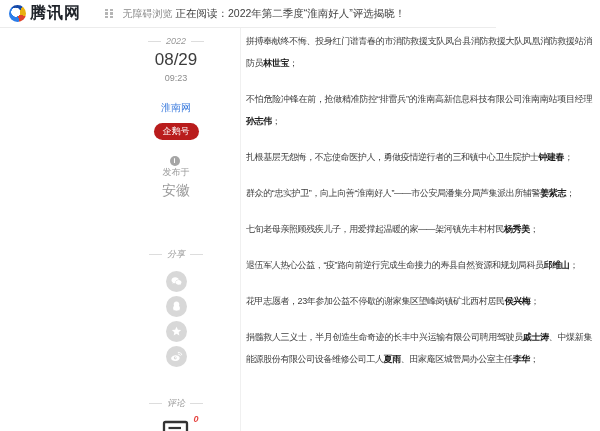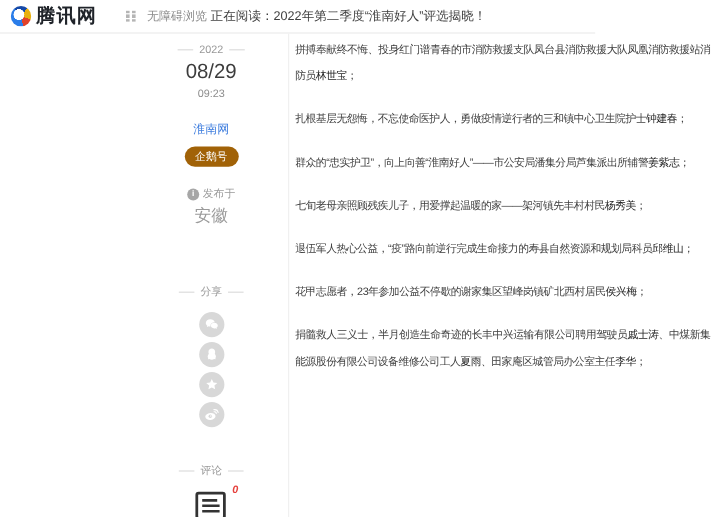--- a/index.html
+++ b/index.html
@@ -17,52 +17,52 @@
   .logo-text { font-size:16px; font-weight:800; color:#1f2329; letter-spacing:1px; }
   .grid-icon { display:inline-grid; grid-template-columns:3px 3px; grid-gap:1.5px;
     margin-left:24px; cursor:pointer; }
   .grid-icon i { width:3px; height:2.2px; background:#b5b5b5; }
   .access { margin-left:10px; font-size:10px; color:#8b8b8b; cursor:pointer; }
   .reading { margin-left:3px; font-size:10.5px; color:#3f3f3f; }
 
   
   .sidebar { position:absolute; left:128px; top:36px; width:96px; text-align:center; }
   .dashes { display:flex; align-items:center; justify-content:center;
-    font-size:9px; color:#999; }
+    font-size:9px; color:#999;font-style:italic; }
   .dashes::before,.dashes::after { content:""; width:13px; height:1px;
     background:#ddd; margin:0 5px; }
   .date-year { margin-bottom:4px; }
   .date-md { font-size:17px; color:#3c3c3c; margin-bottom:3px; }
   .date-time { font-size:9px; color:#8d8d8d; margin-bottom:18px; }
   .source-name { font-size:10px; color:#3e7dde; cursor:pointer; display:block; margin-bottom:5px; }
-  .badge { display:inline-block; font-size:9px; color:#fff; background:#a16207;
+  .badge { display:inline-block; font-size:9px; color:#fff; background:#b91c1c;
     border-radius:9px; padding:2px 9px; margin-bottom:16px; cursor:pointer; }
   .publish-row { display:flex; align-items:center; justify-content:center;
-    font-size:9px; color:#9a9a9a; margin-bottom:3px; }
+    font-size:9px; color:#9a9a9a; margin-bottom:3px;flex-direction:column; }
   .info-icon { width:10px; height:10px; border-radius:50%; background:#a6a6a6;
     color:#fff; font-size:7px; font-weight:700; line-height:10px; text-align:center;
     margin-right:3px; display:inline-block; }
   .region { font-size:14px; color:#9a9a9a; margin-bottom:48px; }
   .share-label { margin-bottom:10px; }
   .share-icons { display:flex; flex-direction:column; align-items:center; gap:4px;
     margin-bottom:30px; }
   .sicon { width:21px; height:21px; border-radius:50%; background:#d8d8d8;
     display:flex; align-items:center; justify-content:center; cursor:pointer; }
   .sicon svg { width:15px; height:15px; }
   .comment-label { margin-bottom:8px; }
   .comment-wrap { position:relative; display:inline-block; cursor:pointer; }
   .comment-count { position:absolute; top:-4px; right:-7px; font-size:9px;
     font-weight:700; color:#e5413d; font-style:italic; }
 
   
   .v-divider { position:absolute; left:240px; top:28px; bottom:0; width:1px; background:#f0f0f0; }
   .content { position:absolute; left:246px; top:30px; width:346px; }
   .para { font-size:9px; letter-spacing:-0.4px; line-height:22px; color:#404040;
     margin-bottom:14px; text-align:justify; }
-  .para .b { font-weight:400; color:#1c1c1c; }
+  .para .b { font-weight:700; color:#1c1c1c; }
 </style>
 </head>
 <body>
 
 <div class="header">
   <div class="logo">
     <span class="logo-ball"></span>
     <span class="logo-text">腾讯网</span>
   </div>
   <span class="grid-icon">
@@ -130,19 +130,20 @@
       <polygon points="20,24.5 26.5,24.5 26.5,31" fill="#333"></polygon>
     </svg>
     <span class="comment-count">0</span>
   </div>
 </aside>
 
 <div class="v-divider"></div>
 
 <main class="content">
     <p class="para"><span>拼搏奉献终不悔、投身红门谱青春的市消防救援支队凤台县消防救援大队凤凰消防救援站消防员</span><span class="b">林世宝</span><span>；</span></p>
+    <p class="para"><span>不怕危险冲锋在前，抢做精准防控“排雷兵”的淮南高新信息科技有限公司淮南南站项目经理</span><span class="b">孙志伟</span><span>；</span></p>
     <p class="para"><span>扎根基层无怨悔，不忘使命医护人，勇做疫情逆行者的三和镇中心卫生院护士</span><span class="b">钟建春</span><span>；</span></p>
     <p class="para"><span>群众的“忠实护卫”，向上向善“淮南好人”——市公安局潘集分局芦集派出所辅警</span><span class="b">姜紫志</span><span>；</span></p>
     <p class="para"><span>七旬老母亲照顾残疾儿子，用爱撑起温暖的家——架河镇先丰村村民</span><span class="b">杨秀美</span><span>；</span></p>
     <p class="para"><span>退伍军人热心公益，“疫”路向前逆行完成生命接力的寿县自然资源和规划局科员</span><span class="b">邱维山</span><span>；</span></p>
     <p class="para"><span>花甲志愿者，23年参加公益不停歇的谢家集区望峰岗镇矿北西村居民</span><span class="b">侯兴梅</span><span>；</span></p>
     <p class="para"><span>捐髓救人三义士，半月创造生命奇迹的长丰中兴运输有限公司聘用驾驶员</span><span class="b">戚士涛</span><span>、中煤新集能源股份有限公司设备维修公司工人</span><span class="b">夏雨</span><span>、田家庵区城管局办公室主任</span><span class="b">李华</span><span>；</span></p>
   </main>
 
 </body></html>

